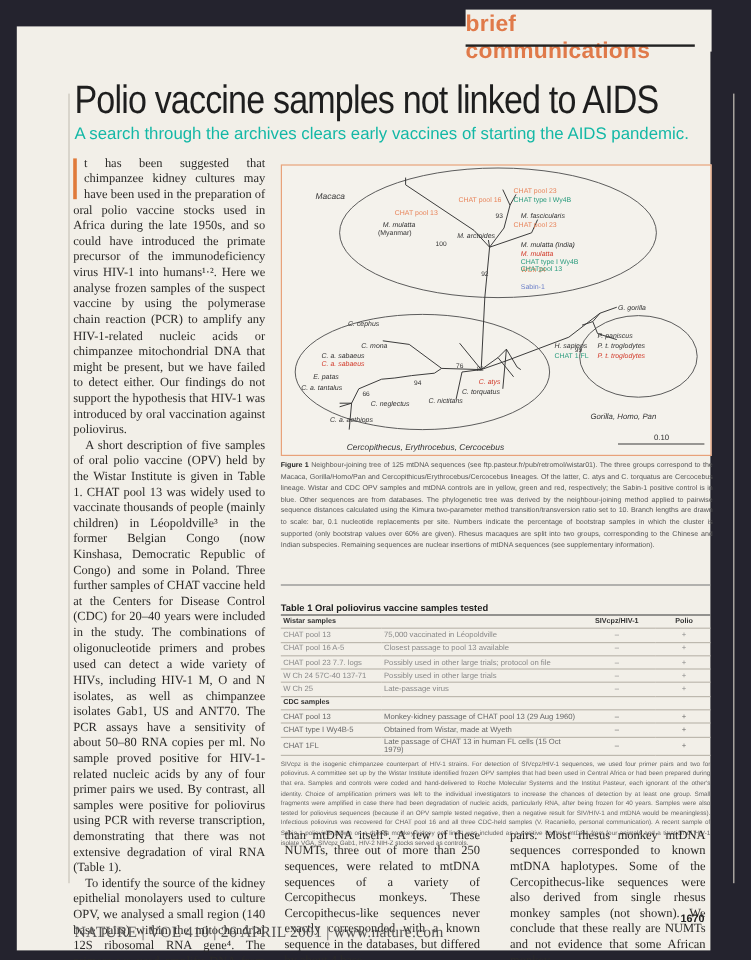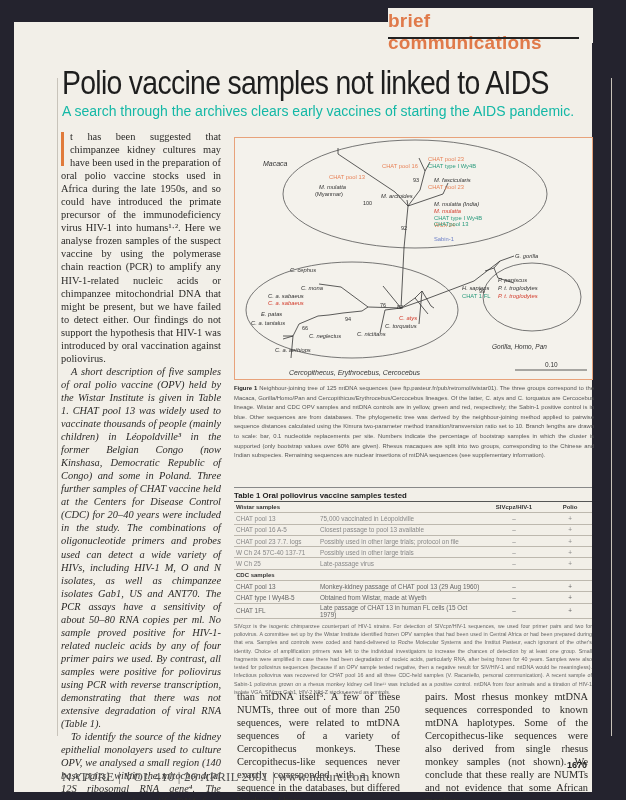--- a/index.html
+++ b/index.html
@@ -8,33 +8,33 @@
   .header-bar { position: absolute; left: 388px; top: 8px; width: 205px; height: 35px; background: #f2efe8; }
   .section-label { position: absolute; right: 4px; top: 2px; font-family: "Liberation Sans", sans-serif; font-weight: bold; font-size: 19px; color: #e07a4a; letter-spacing: 0.2px; }
   .section-rule { position: absolute; left: 0; right: 14px; bottom: 4px; height: 2px; background: #222; }
   .vrule { position: absolute; left: 57px; top: 78px; width: 1px; height: 658px; background: #c8c3ba; }
   .vrule-r { position: absolute; left: 611px; top: 78px; width: 1px; height: 658px; background: #c8c3ba; }
   .title { position: absolute; left: 62px; top: 64px; font-family: "Liberation Sans", sans-serif; font-size: 33px; color: #1e1e1e; letter-spacing: -0.8px; transform: scaleX(0.86); transform-origin: left top; white-space: nowrap; }
   .subtitle { position: absolute; left: 62px; top: 103px; font-family: "Liberation Sans", sans-serif; font-size: 14px; color: #14b8a6; white-space: nowrap; text-align: right; }
   .body-col { position: absolute; font-size: 10.4px; line-height: 13.05px; color: #2b2a28; text-align: justify; }
   .body-col p { margin: 0; }
   .col1 { left: 61px; top: 130px; width: 160px; }
-  .col1 .indent { text-indent: 10px; font-style: italic; }
+  .col1 .indent { text-indent: 10px; }
   .dropcap { display: inline-block; width: 3px; height: 34px; background: #e07a3a; float: left; margin: 2px 6px 0 0; }
   .col2 { left: 237px; top: 690px; width: 163px; }
   .col3 { left: 425px; top: 690px; width: 163px; }
   .footer { position: absolute; left: 62px; top: 769px; font-size: 13px; color: #555; letter-spacing: 0.2px; }
   .pagenum { position: absolute; left: 567px; top: 760px; font-family: "Liberation Sans", sans-serif; font-weight: bold; font-size: 9px; color: #222; }
   .figure-box { position: absolute; left: 234px; top: 137px; width: 357px; height: 241px; border: 1px solid #e8a27a; background: #f4f2ec; }
   .figure-box svg { position: absolute; left: 0; top: 0; }
   .fig-text { font-family: "Liberation Sans", sans-serif; }
   .caption { position: absolute; left: 234px; top: 384px; width: 360px; font-family: "Liberation Sans", sans-serif; font-size: 5.9px; line-height: 9.6px; color: #555; text-align: justify; }
   .caption b { color: #222; }
   .table-wrap { position: absolute; left: 234px; top: 487px; width: 358px; font-family: "Liberation Sans", sans-serif; }
-  .table-title { font-weight: bold; font-size: 7.8px; color: #222; border-top: 1px solid #888; padding-top: 3px; }
+  .table-title { font-weight: bold; font-size: 7.8px; color: #222; border-top: 1px solid #888; padding-top: 14px; }
   .table-title-rule { height: 1px; background: #555; margin-top: 1px; }
   table { width: 100%; border-collapse: collapse; font-size: 6.4px; color: #888; }
   td, th { padding: 0 0 0 2px; height: 10.3px; border-bottom: 1px solid #bdb8ae; text-align: left; font-weight: normal; }
   th { font-weight: bold; color: #333; font-size: 6px; }
   td.c1 { width: 82px; }
   td.c3, th.c3 { width: 64px; text-align: center; }
   td.c4, th.c4 { width: 44px; text-align: center; }
   tr.section td { font-weight: bold; color: #333; font-size: 6px; border-bottom: 1px solid #bdb8ae; }
   .cdc td { color: #666; }
   .table-foot { font-size: 5.3px; line-height: 8.3px; color: #666; margin-top: 3px; text-align: justify; }

